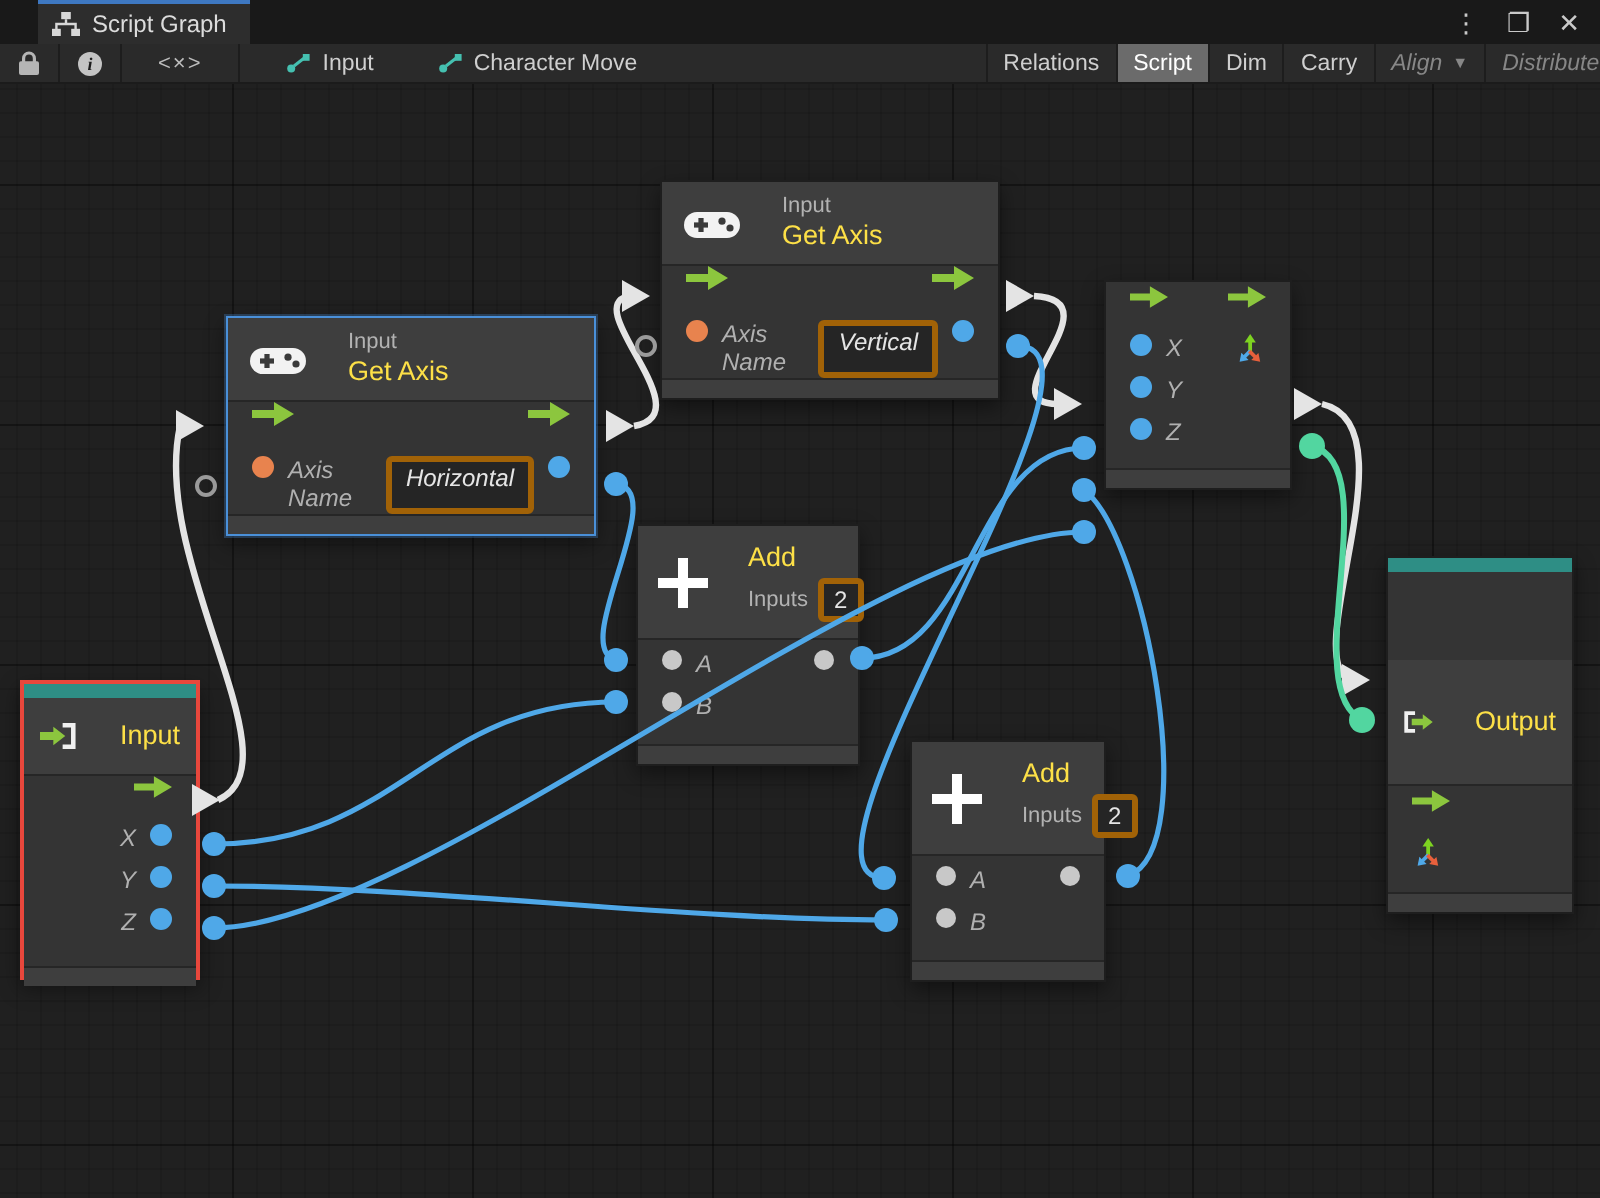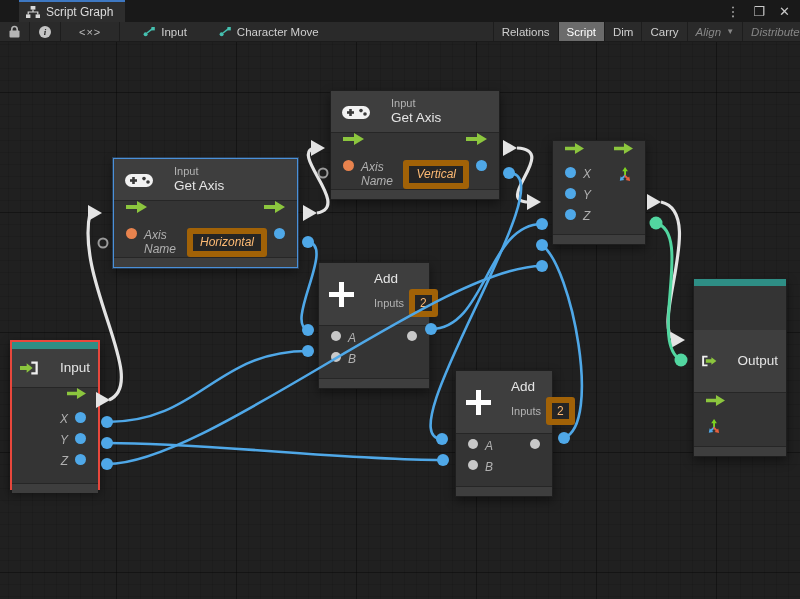--- a/index.html
+++ b/index.html
@@ -51,29 +51,29 @@
            background-position:-4px 50px, -4px 50px, -4px 2px, -4px 2px; }
 
   
   .node { position:absolute; background:#343434; border:1px solid #1e1e1e; color:#d8d8d8;
           font-size:12px; box-shadow:0 4px 10px rgba(0,0,0,.45); z-index:10; }
   .sel-blue { border:1px solid #4A90D9; box-shadow:0 0 0 1px rgba(74,144,217,.30), 0 4px 10px rgba(0,0,0,.45); }
   .sel-red  { border:2px solid #E8473C; }
   .hdr { background:#3e3e3e; border-bottom:1px solid #262626; display:flex; align-items:center;
          gap:20px; padding:6px 10px; }
   .cat { font-size:11px; color:#b2b2b2; line-height:1.2; }
-  .ttl { font-size:13.5px; color:#e5e5e5; line-height:1.2; }
+  .ttl { font-size:13.5px; color:#fde047; line-height:1.2; }
   .ftr { height:10px; background:#3e3e3e; border-top:1px solid #262626; }
   .row { display:flex; gap:7px; padding:0 12px;font-style:italic; }
   .row.flow { justify-content:space-between; }
   .lbl { color:#b0b0b0; }
   .p { width:11px; height:11px; border-radius:50%; flex:0 0 auto; }
   .p-blue { background:#4FA8E8; } .p-orange { background:#E8834E; } .p-gray { background:#c8c8c8; }
-  .field { background:#252525; border:6px solid #a16207; border-radius:3px; padding:1px 7px;
-           color:#fdba74; font-size:12px; }
+  .field { background:#252525; border:3px solid #a16207; border-radius:3px; padding:1px 7px;
+           color:#e5e5e5; font-size:12px; }
   .mlauto { margin-left:auto; }
   .plus-icon { width:25px; height:25px; flex:0 0 auto;
      background: linear-gradient(#fff,#fff) center/25px 5px no-repeat,
                  linear-gradient(#fff,#fff) center/5px 25px no-repeat; }
   .count { min-width:9px; text-align:center; padding:1px 5px; }
   .teal-bar { height:7px; background:#2E8E85; }
   svg { display:block; }
 </style>
 </head>
 <body>

